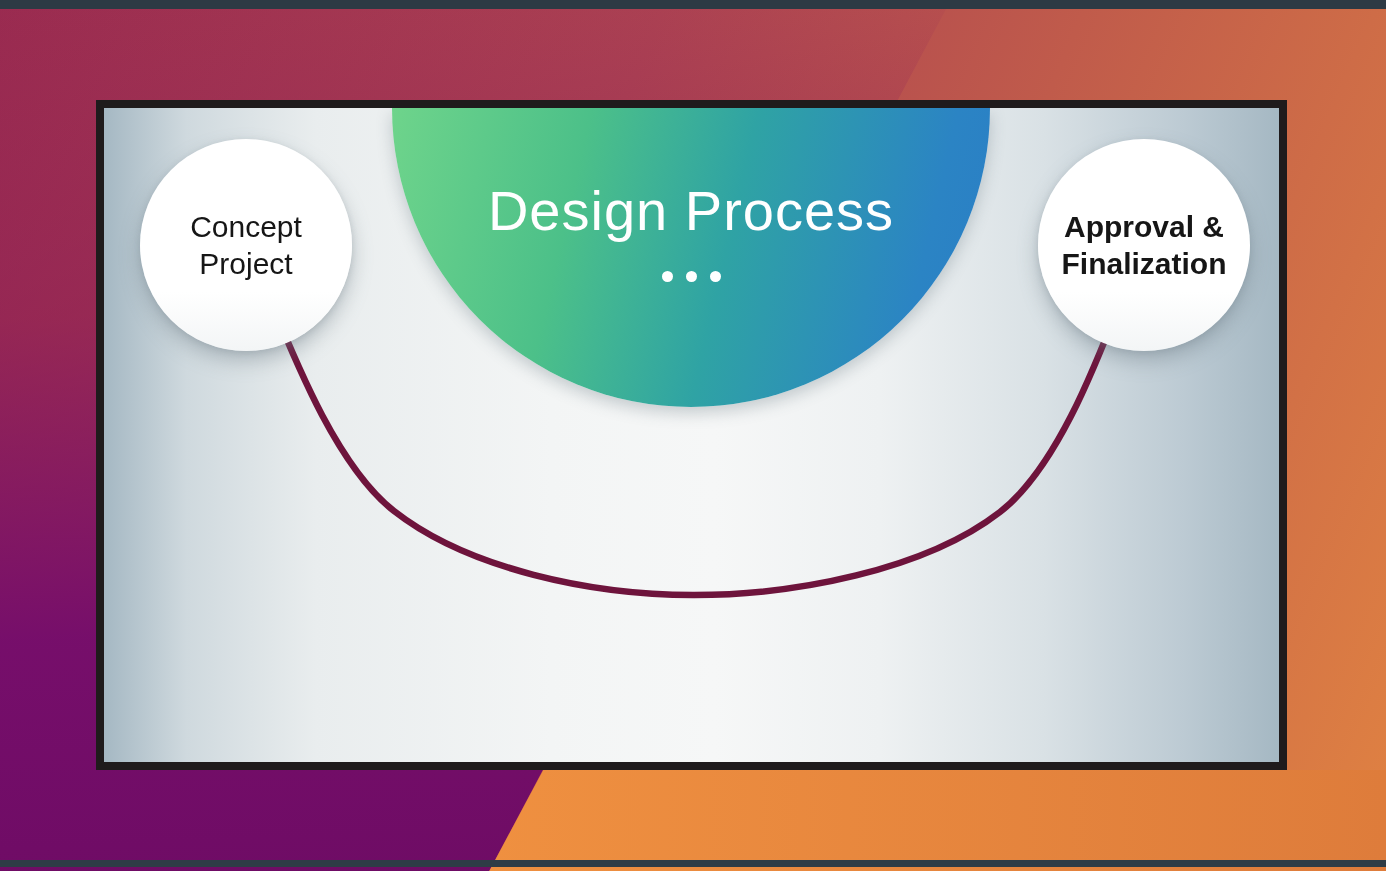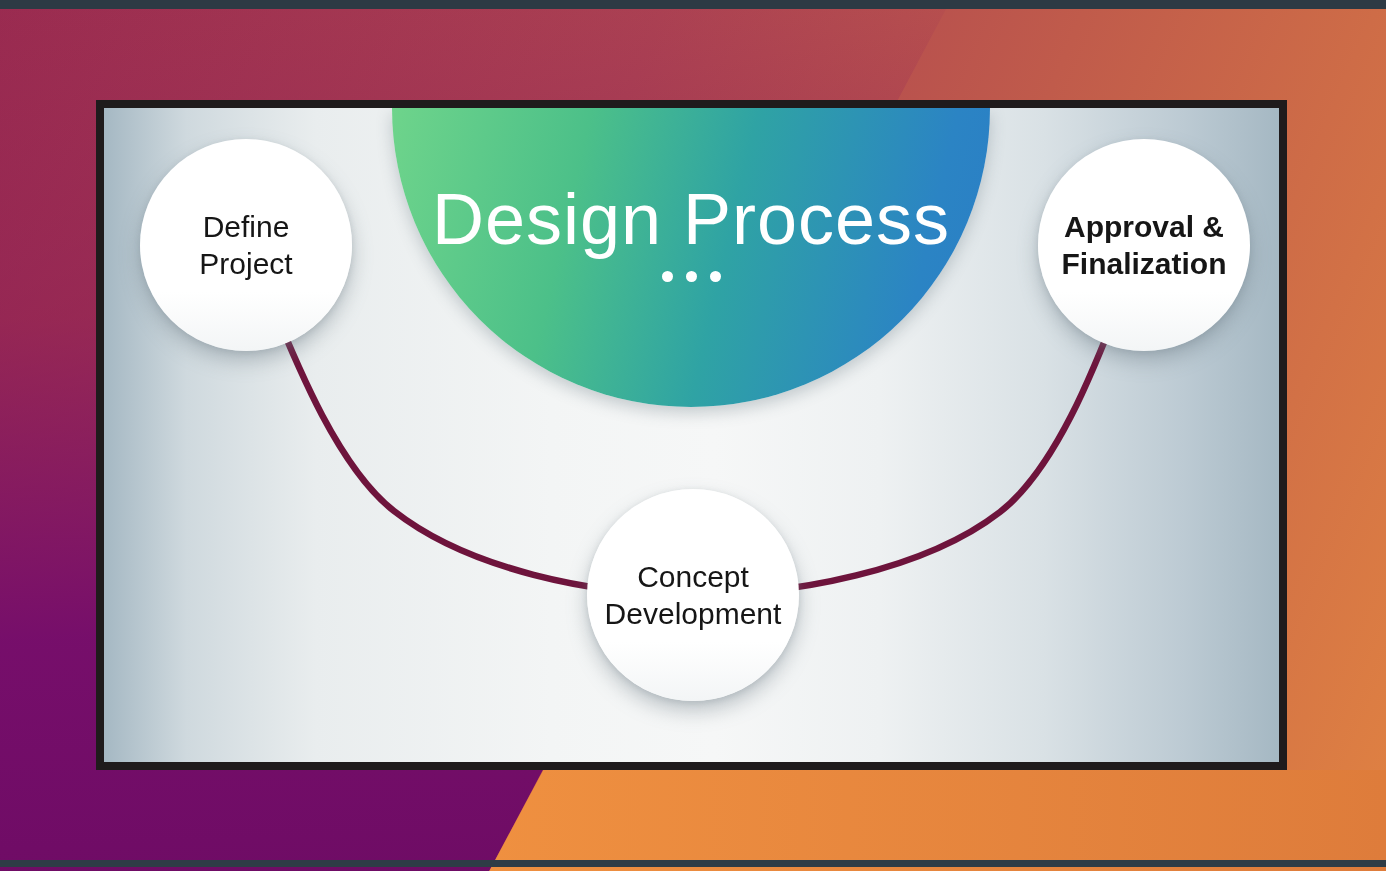--- a/index.html
+++ b/index.html
@@ -54,21 +54,21 @@
     position: absolute; left: 288px; top: 0;
     width: 598px; height: 299px;
     border-radius: 0 0 299px 299px;
     background: linear-gradient(103deg,
       #6ed48b 0%, #4cc089 30%, #2fa3a4 55%, #2b84c4 85%, #2a7dc6 100%);
     box-shadow: 0 6px 16px rgba(70, 90, 100, 0.28);
   }
   .slide-title {
     position: absolute; left: 0; top: 70px; width: 100%;
     text-align: center;
-    font-size: 72px; font-weight: 300; letter-spacing: 1px;
+    font-size: 56px; font-weight: 300; letter-spacing: 1px;
     color: #ffffff;
   }
   .dots {
     position: absolute; left: 0; top: 163px; width: 100%;
     display: flex; justify-content: center; gap: 13px;
   }
   .dot {
     width: 11px; height: 11px; border-radius: 50%;
     background: #ffffff;
   }
@@ -119,23 +119,22 @@
     </div>
 
     <svg class="connector" viewBox="0 0 1175 654">
       <path d="M142,137
                C166.7,181.3 215.5,344.7 290,403
                C364.5,461.3 488,486.8 589,487
                C690,487.2 820.8,462.3 896,404
                C971.2,345.7 1016,181.5 1040,137" fill="none" stroke="#6e143c" stroke-width="6.5" stroke-linecap="round"></path>
     </svg>
 
-    <div class="node node-1">Define Project</div>
+    <div class="node node-1">Concept Project</div>
 
 
-    <div class="node node-3">Concept Development</div>
 
 
     <div class="node node-5">Approval &amp; Finalization</div>
 
   </div>
 
 </div>
 
 </body></html>

